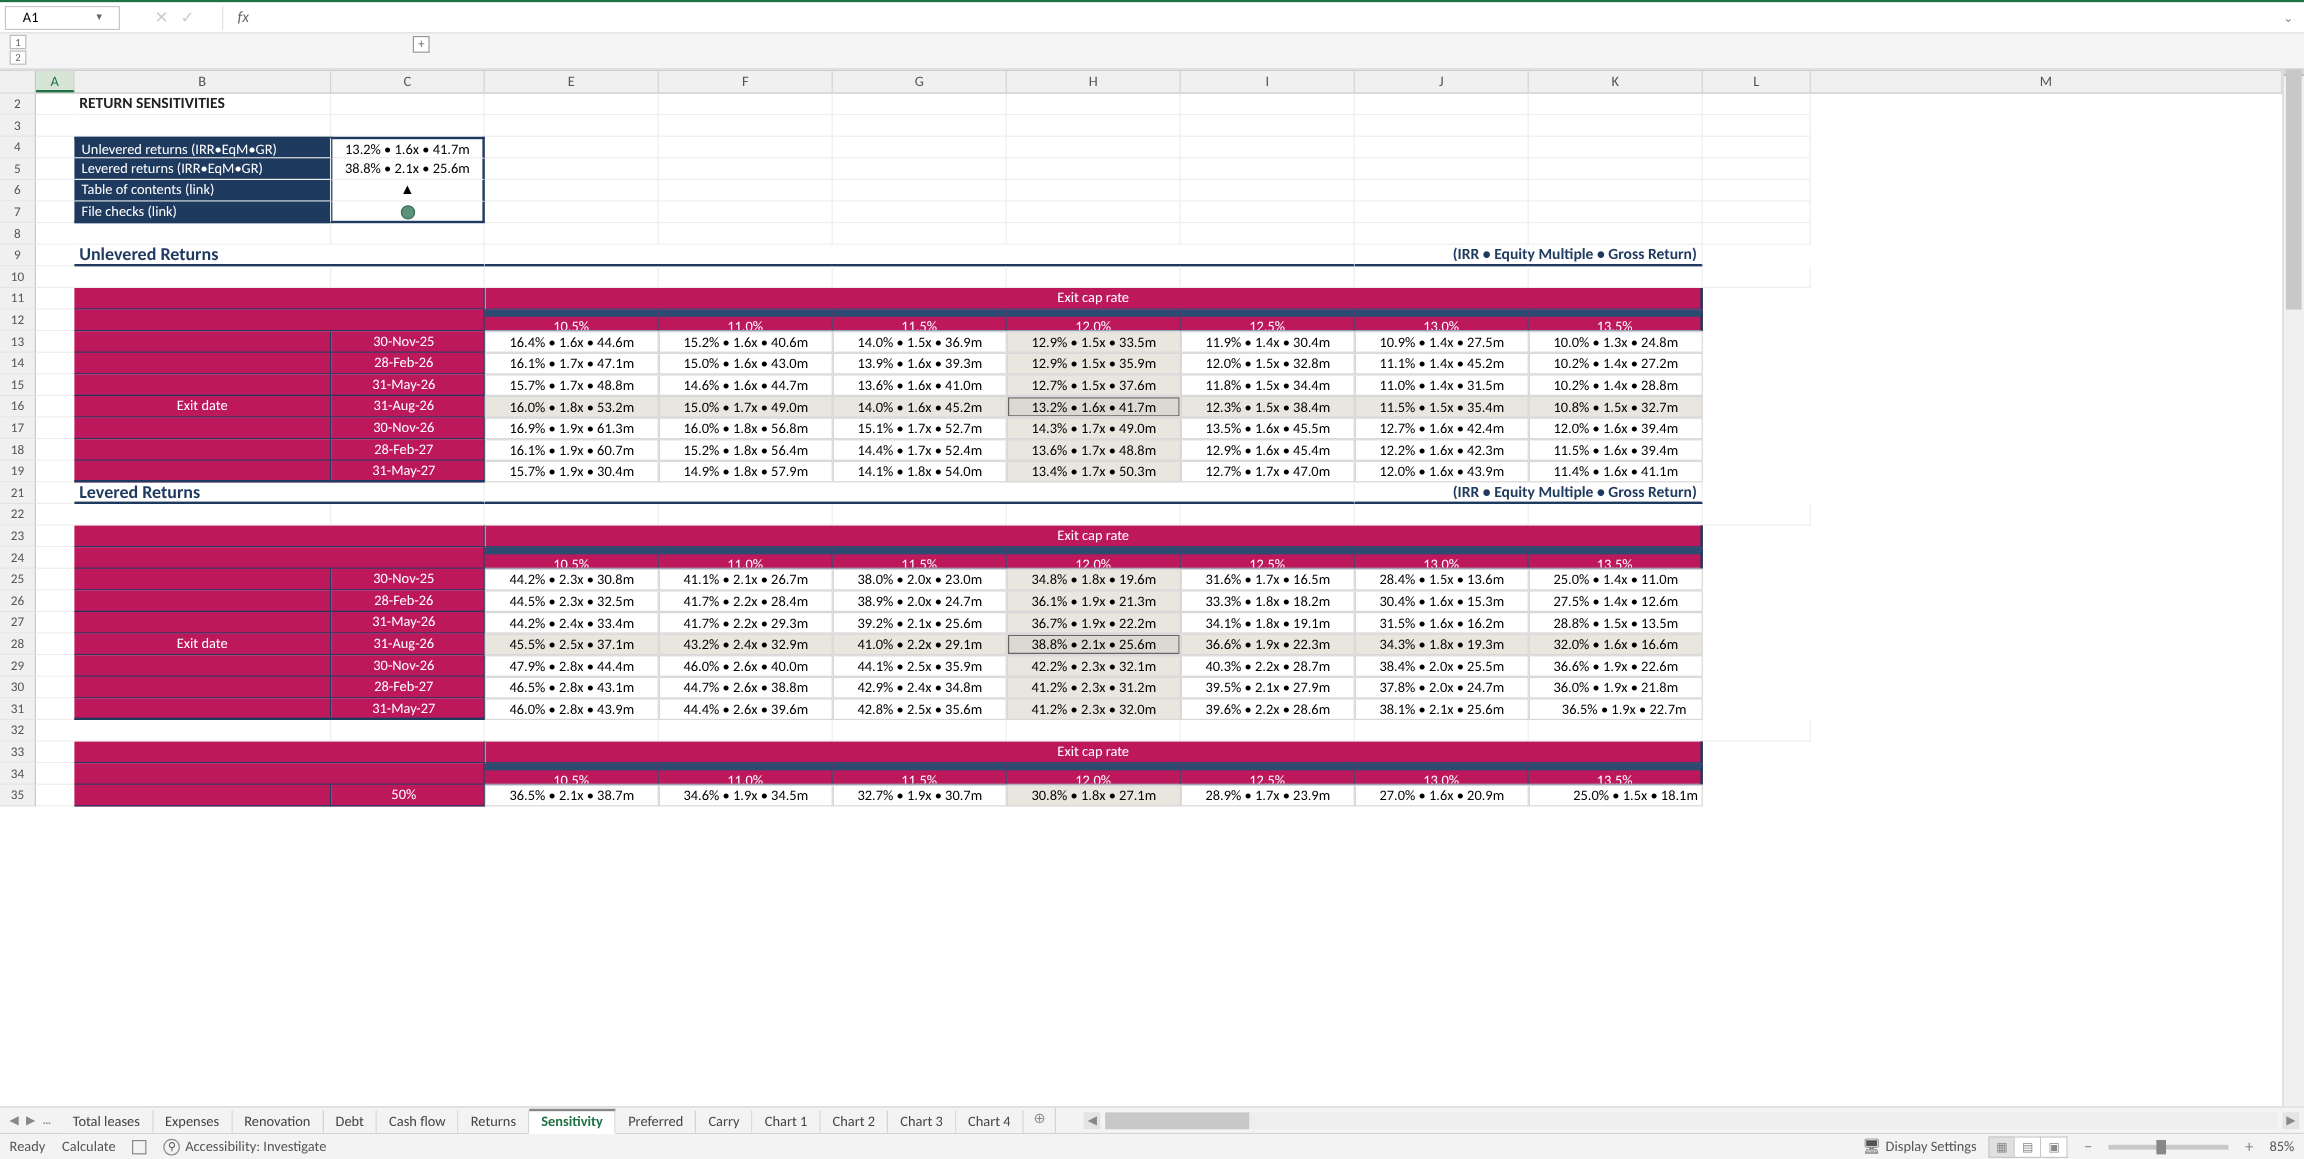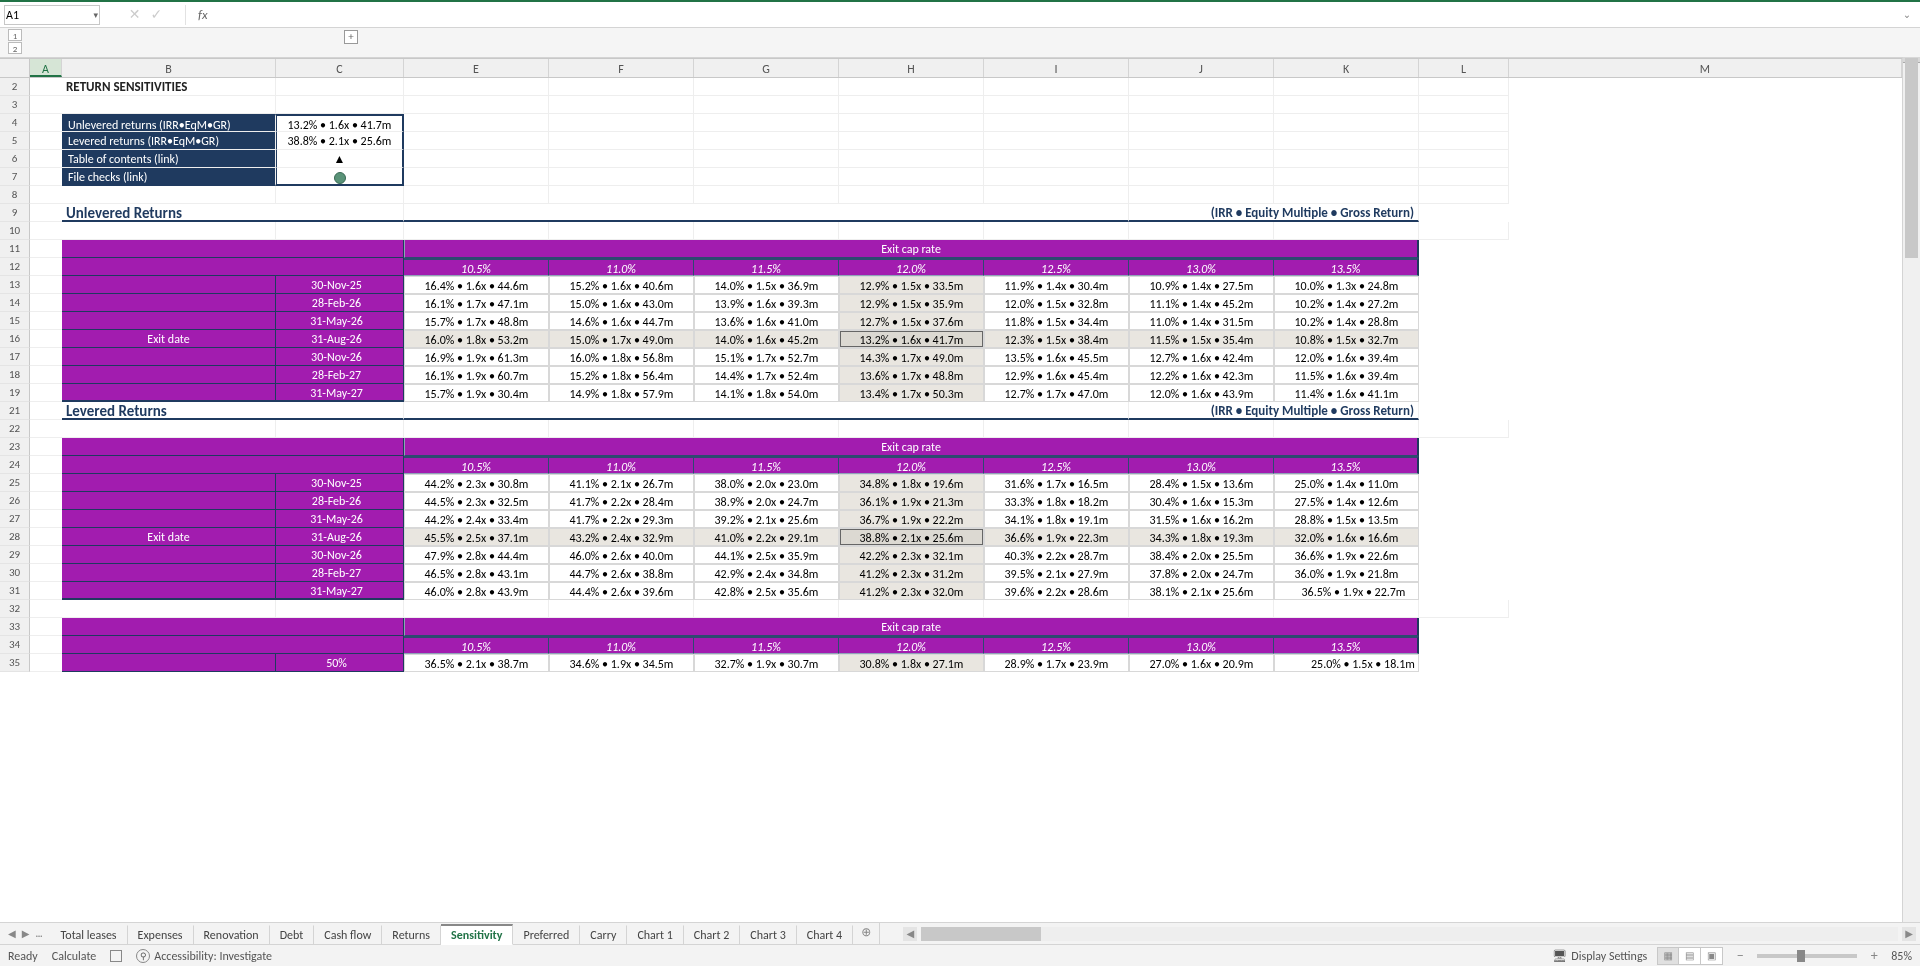--- a/index.html
+++ b/index.html
@@ -3,21 +3,21 @@
 <meta charset="utf-8">
 <style>
 * { box-sizing: border-box; margin: 0; padding: 0; }
 html, body { width: 100%; height: 100%; font-family: Calibri, Arial, sans-serif; font-size: 13px; overflow: hidden; background: #fff; }
 
 
 .top-accent { height: 2px; background: #217346; }
 
 
 .formula-row { display: flex; align-items: center; height: 26px; border-bottom: 1px solid #d4d4d4; background: #fff; padding: 0 4px; gap: 6px; }
-.name-box { width: 96px; height: 20px; border: 1px solid #c7c7c7; display: flex; align-items: center; padding: 0 1px; font-size: 12px; background: #fff; justify-content: space-between; }
+.name-box { width: 96px; height: 20px; border: 1px solid #c7c7c7; display: flex; align-items: center; padding: 0 14px; font-size: 12px; background: #fff; justify-content: space-between; }
 .name-box .dd { font-size: 9px; color: #666; }
 .fx-icons { display: flex; align-items: center; gap: 10px; color: #b5b5b5; font-size: 14px; width: 80px; border-right: 1px solid #e2e2e2; height: 20px; justify-content: center;}
 .fx-label { color: #6a6a6a; font-style: italic; font-size: 13px; padding-left: 6px;}
 .fx-input { flex: 1; height: 20px; border: none; outline: none; font-size: 13px; padding: 0 6px; }
 .fx-expand { width: 18px; color: #888; font-size: 10px; text-align: center; }
 
 
 .outline-row { display: flex; height: 30px; border-bottom: 1px solid #d4d4d4; background: #f5f5f5; }
 .outline-gutter { width: 30px; display: flex; flex-direction: column; align-items: center; justify-content: flex-start; font-size: 9px; color: #666; gap: 1px; padding-top: 1px;}
 .outline-gutter div { width: 14px; height: 12px; border: 1px solid #bbb; background: #fff; display: flex; align-items: center; justify-content: center; line-height: 1;}
@@ -41,29 +41,29 @@
 .grid { position: relative; }
 .row { display: flex; height: 18px; }
 .rownum { width: 30px; background: #f0f0f0; border-right: 1px solid #c8c8c8; border-bottom: 1px solid #e4e4e4; text-align: center; font-size: 11px; color: #555; line-height: 18px; flex-shrink: 0;}
 .cell { border-right: 1px solid #eee; border-bottom: 1px solid #eee; font-size: 12px; line-height: 18px; overflow: hidden; white-space: nowrap; flex-shrink: 0; padding: 0 4px;}
 .cell.colA { width: 32px; padding: 0; border-right: none;}
 .cell.colB { width: 214px; }
 .cell.colC { width: 128px; text-align: center;}
 .cell.colData { width: 145px; text-align: center; }
 .cell.colLast { width: 90px; }
 
-.navy { background: #a21caf; color: #fff; }
+.navy { background: #be185d; color: #fff; }
 .navy .cell, .row .cell.navy { border-color: #2d4a70; }
 
 .title-b { font-weight: bold; font-size: 13px; color: #222;}
 .section-hdr { font-weight: bold; font-size: 15px; color: #1f3a5f; border-bottom: 2px solid #1f3a5f; }
 .section-sub { color: #1f3a5f; font-weight: bold; font-size: 13px; text-align: right; border-bottom: 2px solid #1f3a5f;}
 .exit-label { color: #fff; text-align: center; }
 .rate-hdr { color: #fff; text-align: center; border-bottom: 1px solid #8fa2b8 !important;}
-.rate-hdr-top { border-top: 2px solid #8b5cf6; font-style: italic; }
+.rate-hdr-top { border-top: 6px solid #8b5cf6; }
 .date-col { color: #fff; text-align: right; padding-right: 10px;}
 .side-label { color: #fff; text-align: center; }
 .data-cell { border: 1px solid #d8d8d8 !important; font-size: 12px;}
 .data-cell.hl-row { background: #e9e6e0; }
 .data-cell.hl-col { background: #e9e6e0; }
 .data-cell.hl-cross { background: #dcd9d2; }
 .data-cell.box { box-shadow: inset 0 0 0 1px #666; }
 
 .info-box .cell.colB { background: #1f3a5f; color: #fff; font-size: 12px; padding-left: 6px;}
 .info-box .cell.colC { border-left: 1px solid #1f3a5f; border-right: 2px solid #1f3a5f; font-size: 12px;}

